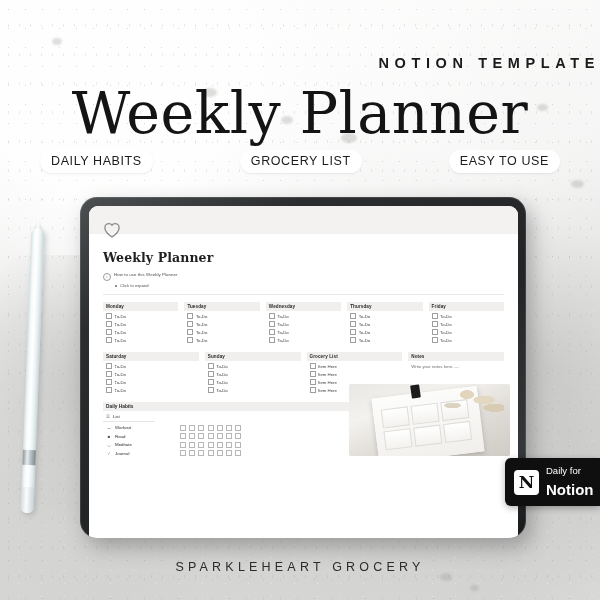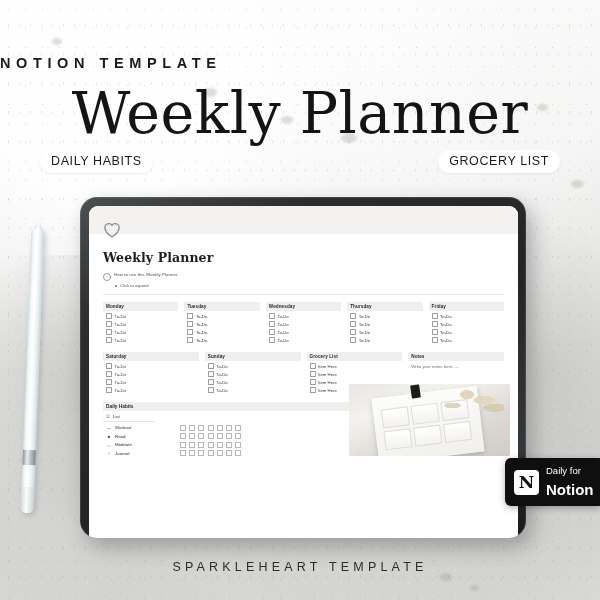--- a/index.html
+++ b/index.html
@@ -37,21 +37,21 @@
     position:absolute;left:-10px;top:255px;width:300px;height:300px;
     background:radial-gradient(ellipse at 40% 40%, rgba(168,168,166,.55) 0%, rgba(168,168,166,0) 62%);
   }
   #deskshade2{
     position:absolute;left:430px;top:200px;width:240px;height:340px;
     background:radial-gradient(ellipse at 50% 50%, rgba(175,175,173,.38) 0%, rgba(175,175,173,0) 62%);
   }
 
   
   #kicker{
-    position:absolute;left:0;right:0;top:55px;text-align:left;
+    position:absolute;left:0;right:0;top:55px;text-align:right;
     font-size:14.5px;font-weight:700;letter-spacing:5.6px;color:#1b1b1b;
   }
   #title{
     position:absolute;left:0;right:0;top:80px;text-align:center;
     font-family:"DejaVu Serif", serif;
     font-size:57px;font-weight:400;color:#141414;letter-spacing:.5px;
     white-space:nowrap;
   }
   #pills{
     position:absolute;left:40px;right:40px;top:150px;
@@ -211,20 +211,21 @@
 <div class="chip" style="left:52px;top:38px;width:10px;height:7px;"></div>
 <div id="deskshade"></div>
 <div id="deskshade2"></div>
 
 <div id="kicker">NOTION TEMPLATE</div>
 <div id="title">Weekly Planner</div>
 
 <div id="pills">
   <div class="pill">DAILY HABITS</div>
   <div class="pill">GROCERY LIST</div>
+  <div class="pill">EASY TO USE</div>
 </div>
 
 <div id="pencil">
   <div class="tipcone"></div>
   <div class="body"></div>
   <div class="band"></div>
   <div class="cap"></div>
 </div>
 
 <div id="tablet">
@@ -511,13 +512,13 @@
 </div>
 
 <div id="badge">
   <div class="logo">N</div>
   <div class="txt">
     <div class="t1">Daily for</div>
     <div class="t2">Notion</div>
   </div>
 </div>
 
-<div id="brand">SPARKLEHEART TEMPLATE</div>
+<div id="brand">SPARKLEHEART GROCERY</div>
 
 </body></html>

